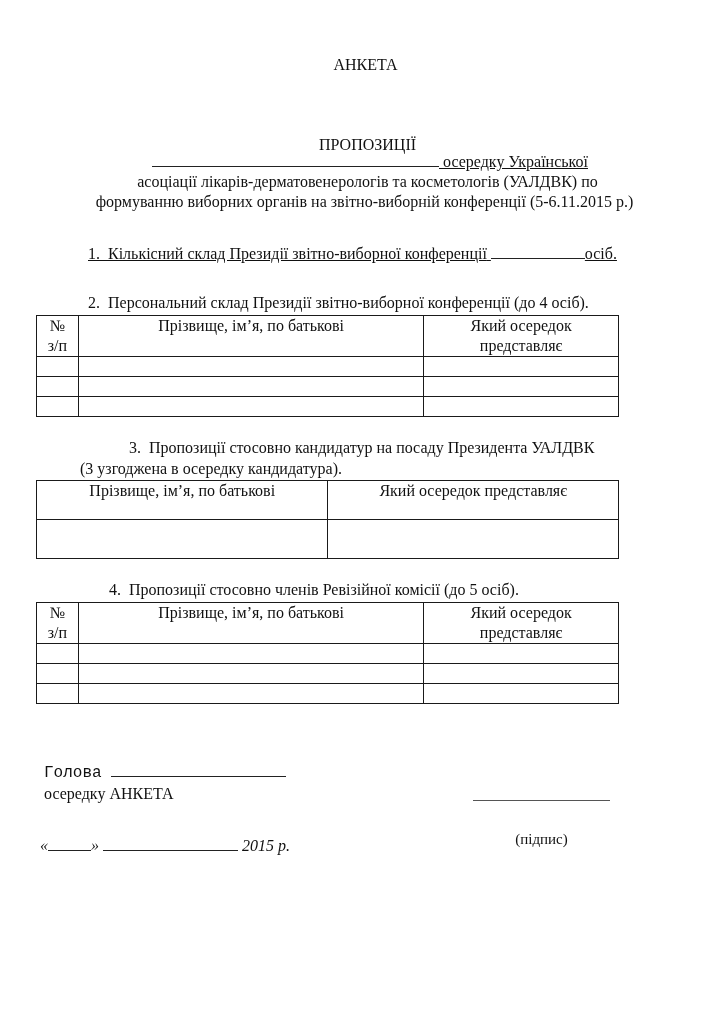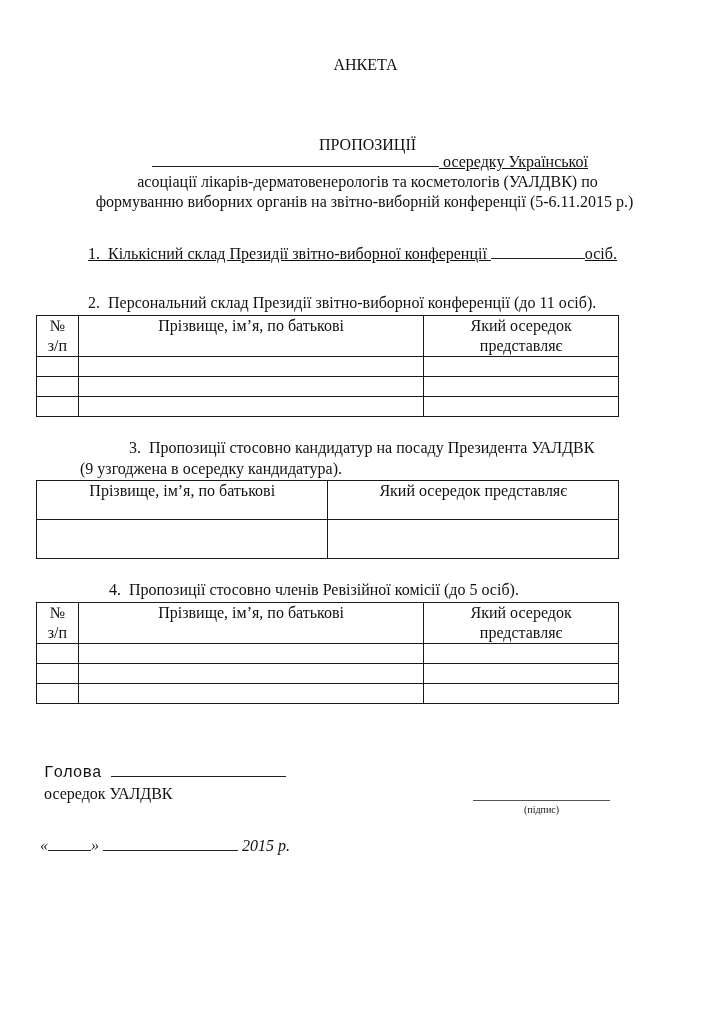--- a/index.html
+++ b/index.html
@@ -12,21 +12,21 @@
     .center-line { position: absolute; left: 0; width: 723px; text-align: center; white-space: nowrap; line-height: 1; }
     .blank { display: inline-block; border-bottom: 1px solid #222; vertical-align: baseline; height: 1px; }
     table.grid {
       position: absolute; border-collapse: collapse;
       font-family: "Liberation Serif", "DejaVu Serif", serif; font-size: 16px;
     }
     table.grid td {
       border: 1.5px solid #1a1a1a; padding: 0; vertical-align: top; text-align: center; line-height: 20px;
     }
     .sig-line { position: absolute; border-top: 1px solid #555; }
-    .small { font-size: 10px; }
+    .small { font-size: 15px; margin-top: 27px; }
   </style>
 </head>
 <body>
 
 <div class="center-line" style="top:57px; left:4px;">АНКЕТА</div>
 <div class="center-line" style="top:137px; left:6px;">ПРОПОЗИЦІЇ</div>
 
 <div class="abs" style="top:154px; left:152px;text-decoration:underline;">
   <span class="blank" style="width:287px;"></span>
   <span>осередку Української</span>
@@ -35,21 +35,21 @@
 <div class="center-line" style="top:194px; left:3px;">формуванню виборних органів на звітно-виборній конференції  (5-6.11.2015 р.)</div>
 
 <div class="abs" style="top:246px; left:88px;text-decoration:underline;">
   <span>1.</span>&nbsp;
   <span>Кількісний склад Президії звітно-виборної конференції</span>
   <span class="blank" style="width:94px;"></span><span>осіб.</span>
 </div>
 
 <div class="abs" style="top:295px; left:88px;">
   <span>2.</span>&nbsp;
-  <span>Персональний склад Президії звітно-виборної конференції (до 11 осіб).</span>
+  <span>Персональний склад Президії звітно-виборної конференції (до 4 осіб).</span>
 </div>
 
 <table class="grid" style="left:36px; top:315px; width:583px;">
   <colgroup>
       <col style="width:42px">
       <col style="width:346px">
       <col style="width:195px">
     </colgroup>
   <tbody>
       <tr style="height:38px;">
@@ -72,21 +72,21 @@
     <td></td>
     <td></td>
   </tr>
 </tbody>
   </table>
 
 <div class="abs" style="top:440px; left:88px;margin-left:41px;">
   <span>3.</span>&nbsp;
   <span>Пропозиції стосовно кандидатур на посаду Президента УАЛДВК</span>
 </div>
-<div class="abs" style="top:461px; left:80px;">(9 узгоджена в осередку кандидатура).</div>
+<div class="abs" style="top:461px; left:80px;">(3 узгоджена в осередку кандидатура).</div>
 
 <table class="grid" style="left:36px; top:480px; width:583px;">
   <colgroup>
       <col style="width:292px">
       <col style="width:291px">
     </colgroup>
   <tbody>
       <tr style="height:39px;">
     <td>Прізвище, ім’я, по батькові</td>
     <td>Який осередок представляє</td>
@@ -130,21 +130,21 @@
     <td></td>
     <td></td>
   </tr>
 </tbody>
   </table>
 
 <div class="abs" style="top:765px; left:44px;font-family:Liberation Mono, monospace;">
   <span>Голова</span>
   <span class="blank" style="width:175px;"></span>
 </div>
-<div class="abs" style="top:786px; left:44px;">осередок УАЛДВК</div>
+<div class="abs" style="top:786px; left:44px;">осередку АНКЕТА</div>
 
 <div class="sig-line" style="left:473px; top:800px; width:137px;"></div>
 <div class="abs small" style="top:805px; left:473px; width:137px; text-align:center;">(підпис)</div>
 
 <div class="abs" style="top:838px; left:40px;font-style:italic;">
   <span>«</span><span class="blank" style="width:43px;"></span><span>»</span>
   <span class="blank" style="width:135px;"></span>
   <span>2015 р.</span>
 </div>
 

